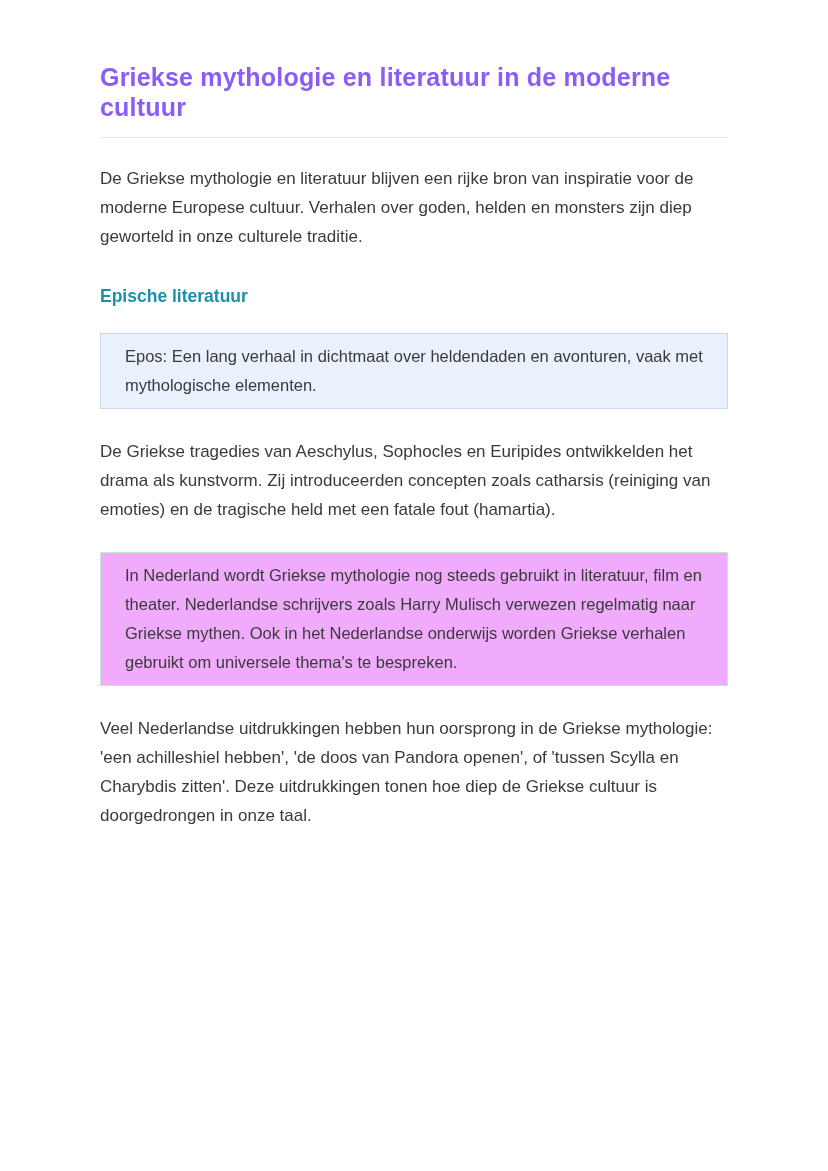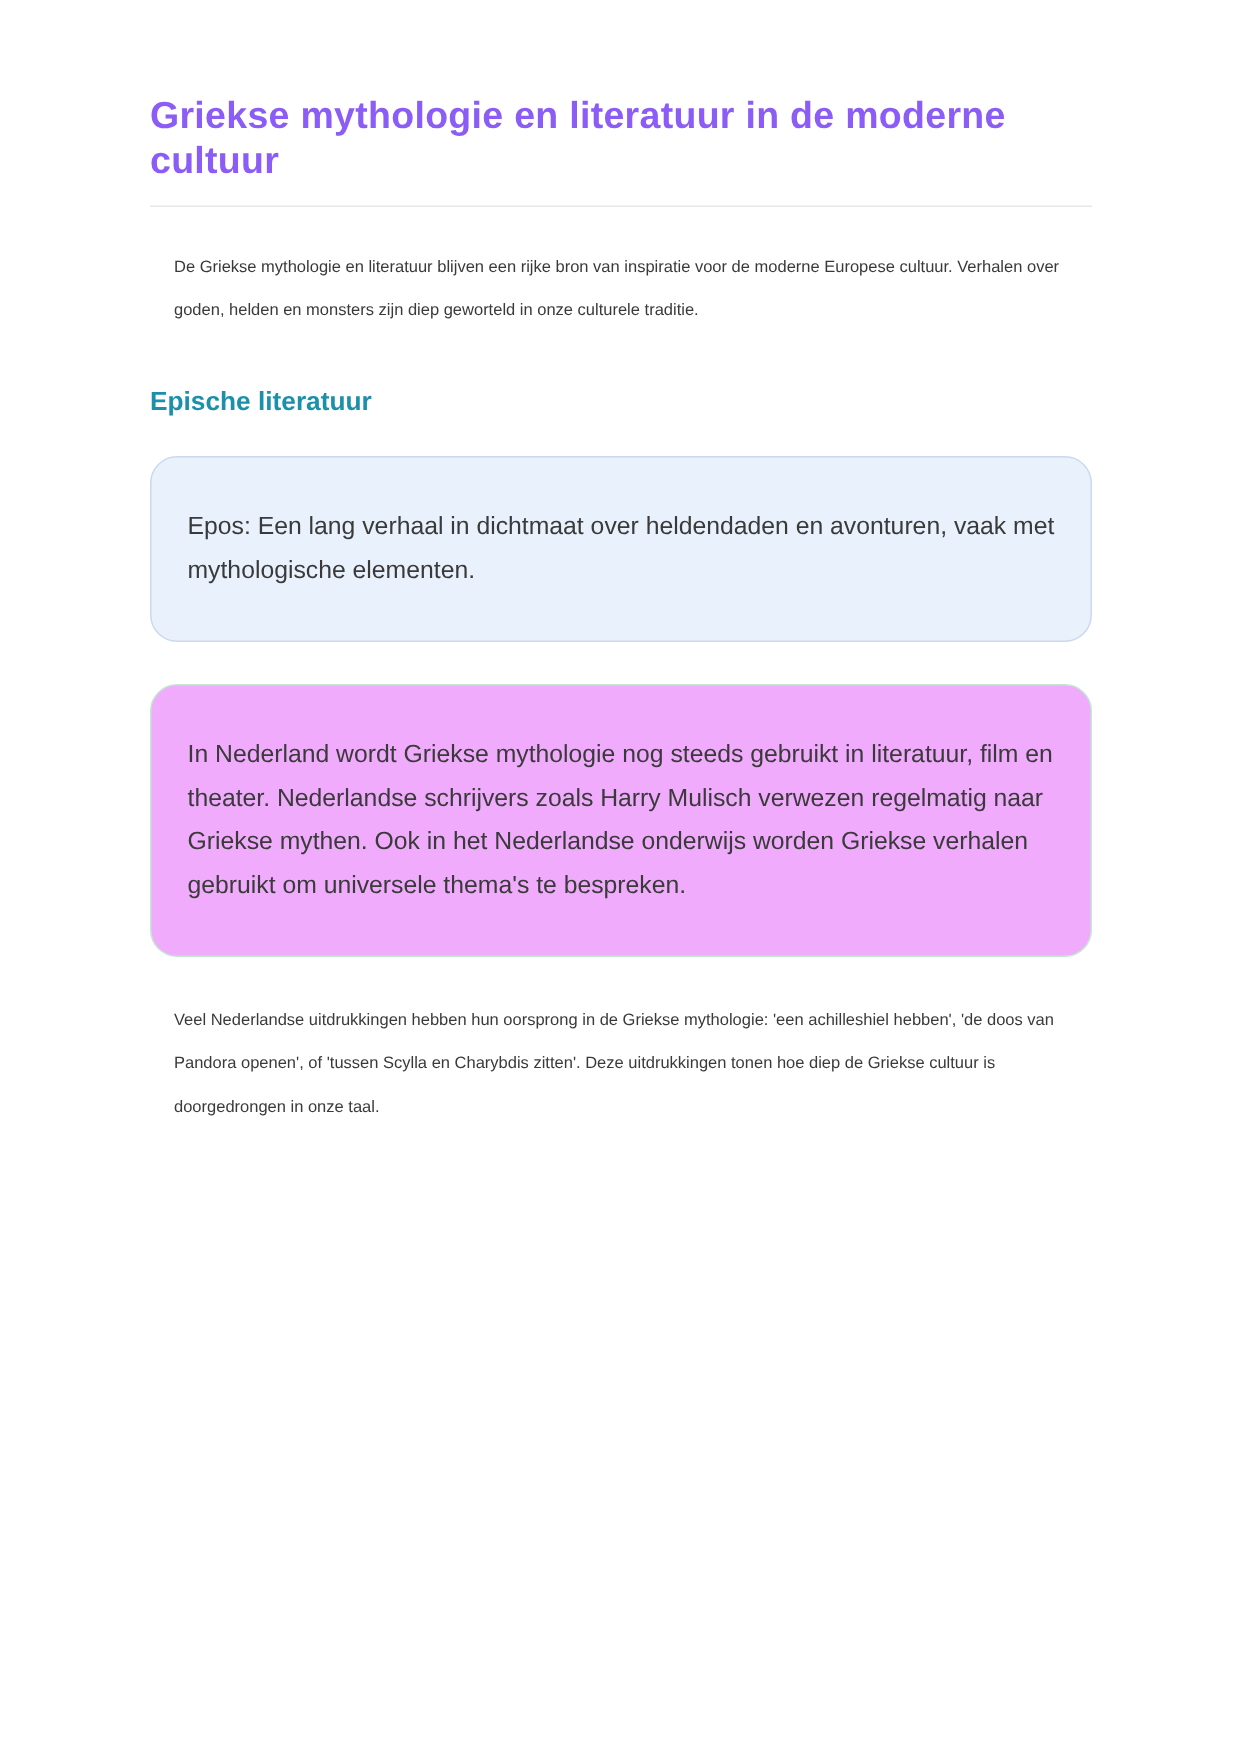--- a/index.html
+++ b/index.html
@@ -28,36 +28,36 @@
       margin: 0 0 15px 0;
       letter-spacing: 0.2px;
     }
     .divider {
       height: 0;
       border: none;
       border-top: 1px solid #e7e7e7;
       margin: 0 0 26px 0;
     }
     .body-para {
-      font-size: 11px;
+      font-size: 17px;
       line-height: 29px;
       color: #3a3a3a;
-      margin: 0 0 28px 16px;
+      margin: 0 0 28px 0;
     }
     .section-heading {
       font-size: 17.5px;
       line-height: 22px;
       font-weight: 700;
       color: #1a90aa;
       margin: 34px 0 26px 0;
     }
     .callout {
       box-sizing: border-box;
-      border-radius: 18px;
-      padding: 32px 24px;
+      border-radius: 0;
+      padding: 8px 24px;
       margin: 12px 0 28px 0;
     }
     .callout p {
       font-size: 16.5px;
       line-height: 29px;
       color: #3a3a3a;
       margin: 0;
     }
     .callout-definition {
       background: #e9f1fc;
@@ -80,20 +80,21 @@
 
     <p class="body-para">De Griekse mythologie en literatuur blijven een rijke bron van inspiratie voor de moderne Europese cultuur. Verhalen over goden, helden en monsters zijn diep geworteld in onze culturele traditie.</p>
 
     <h2 class="section-heading">Epische literatuur</h2>
 
 
     <div class="callout callout-definition">
       <p>Epos: Een lang verhaal in dichtmaat over heldendaden en avonturen, vaak met mythologische elementen.</p>
     </div>
 
+    <p class="body-para">De Griekse tragedies van Aeschylus, Sophocles en Euripides ontwikkelden het drama als kunstvorm. Zij introduceerden concepten zoals catharsis (reiniging van emoties) en de tragische held met een fatale fout (hamartia).</p>
 
     <div class="callout callout-note">
       <p>In Nederland wordt Griekse mythologie nog steeds gebruikt in literatuur, film en theater. Nederlandse schrijvers zoals Harry Mulisch verwezen regelmatig naar Griekse mythen. Ook in het Nederlandse onderwijs worden Griekse verhalen gebruikt om universele thema's te bespreken.</p>
     </div>
 
     <p class="body-para">Veel Nederlandse uitdrukkingen hebben hun oorsprong in de Griekse mythologie: 'een achilleshiel hebben', 'de doos van Pandora openen', of 'tussen Scylla en Charybdis zitten'. Deze uitdrukkingen tonen hoe diep de Griekse cultuur is doorgedrongen in onze taal.</p>
 
   </div>
 </div>
 

